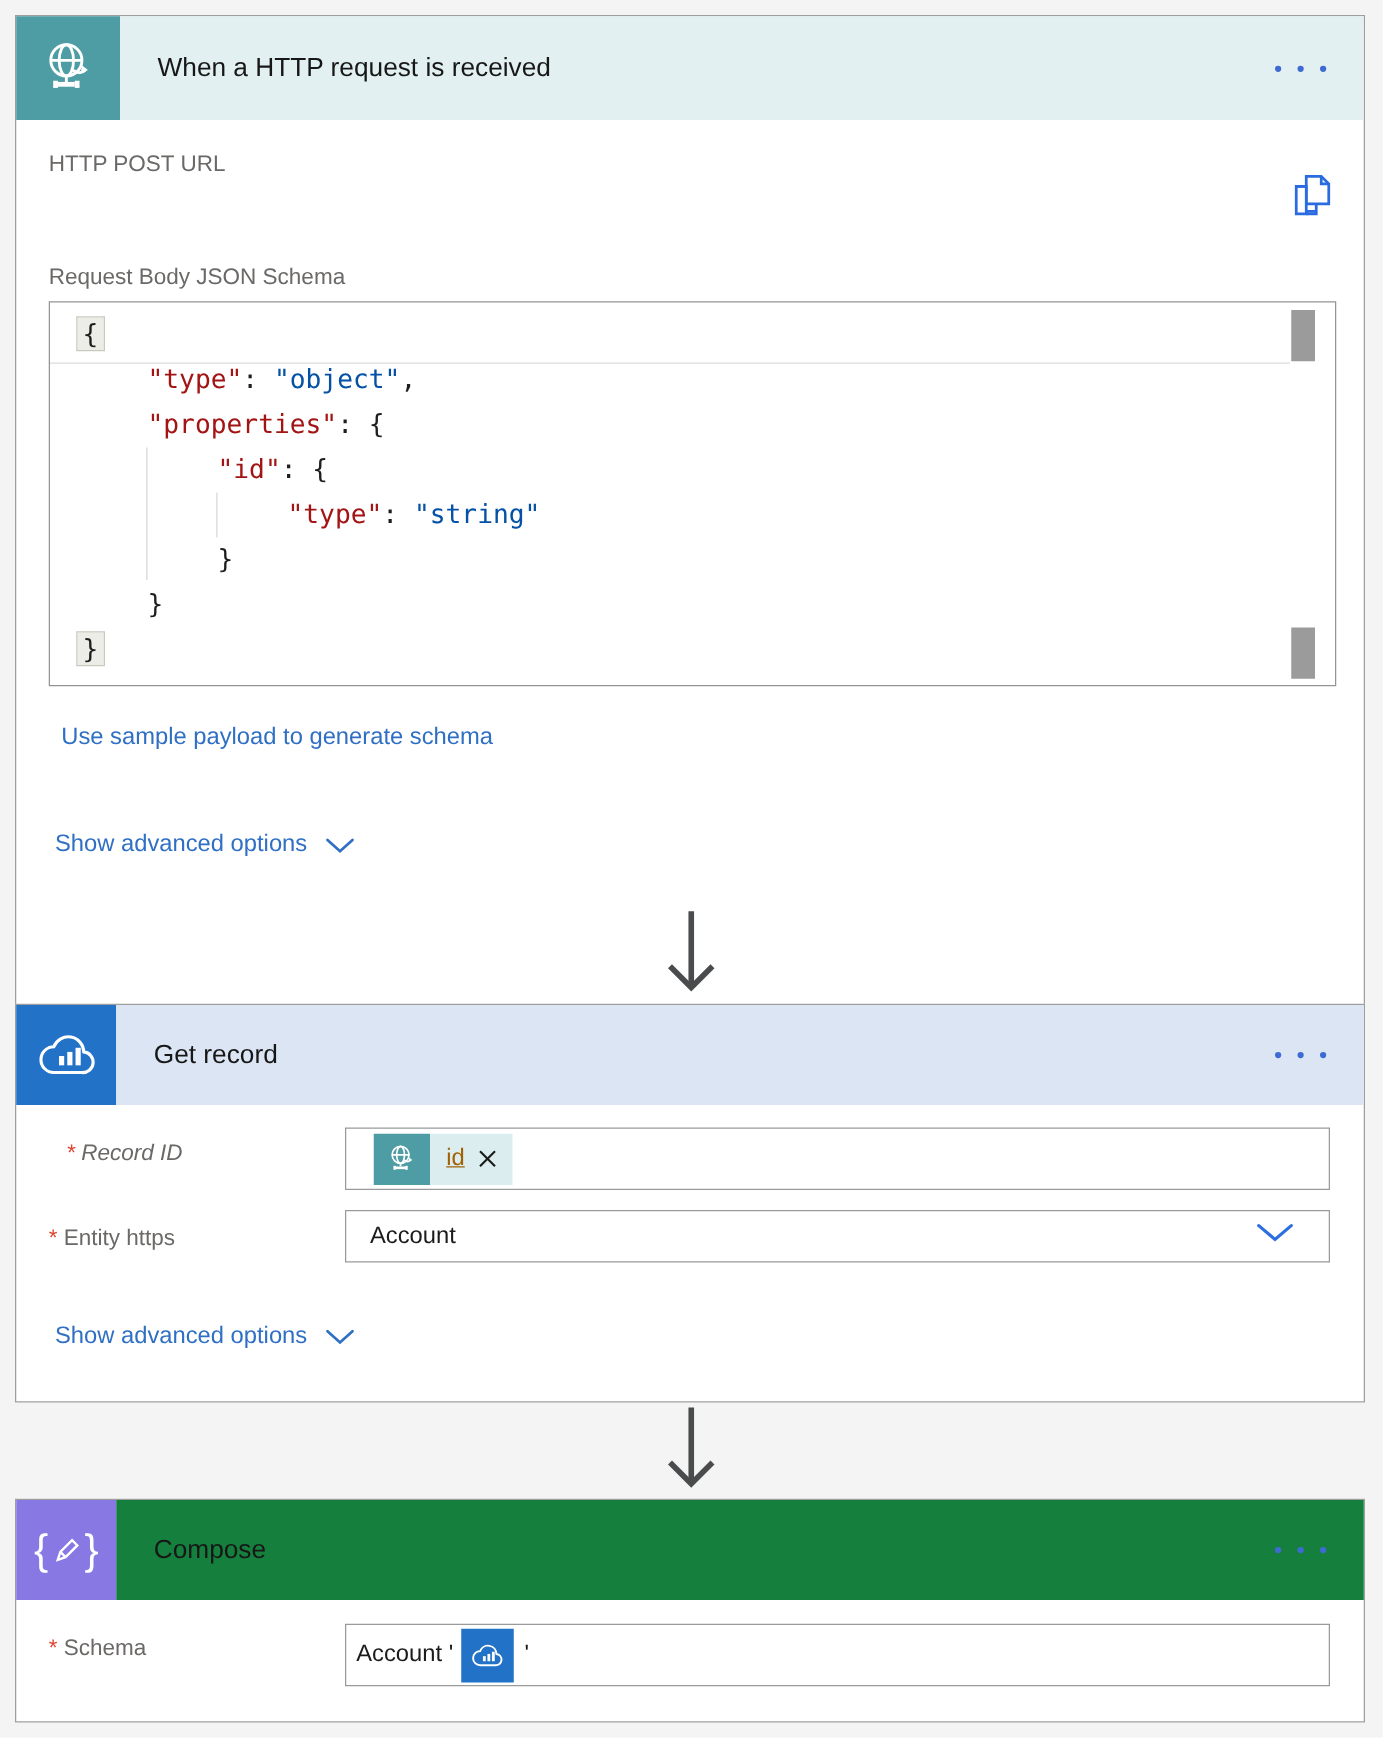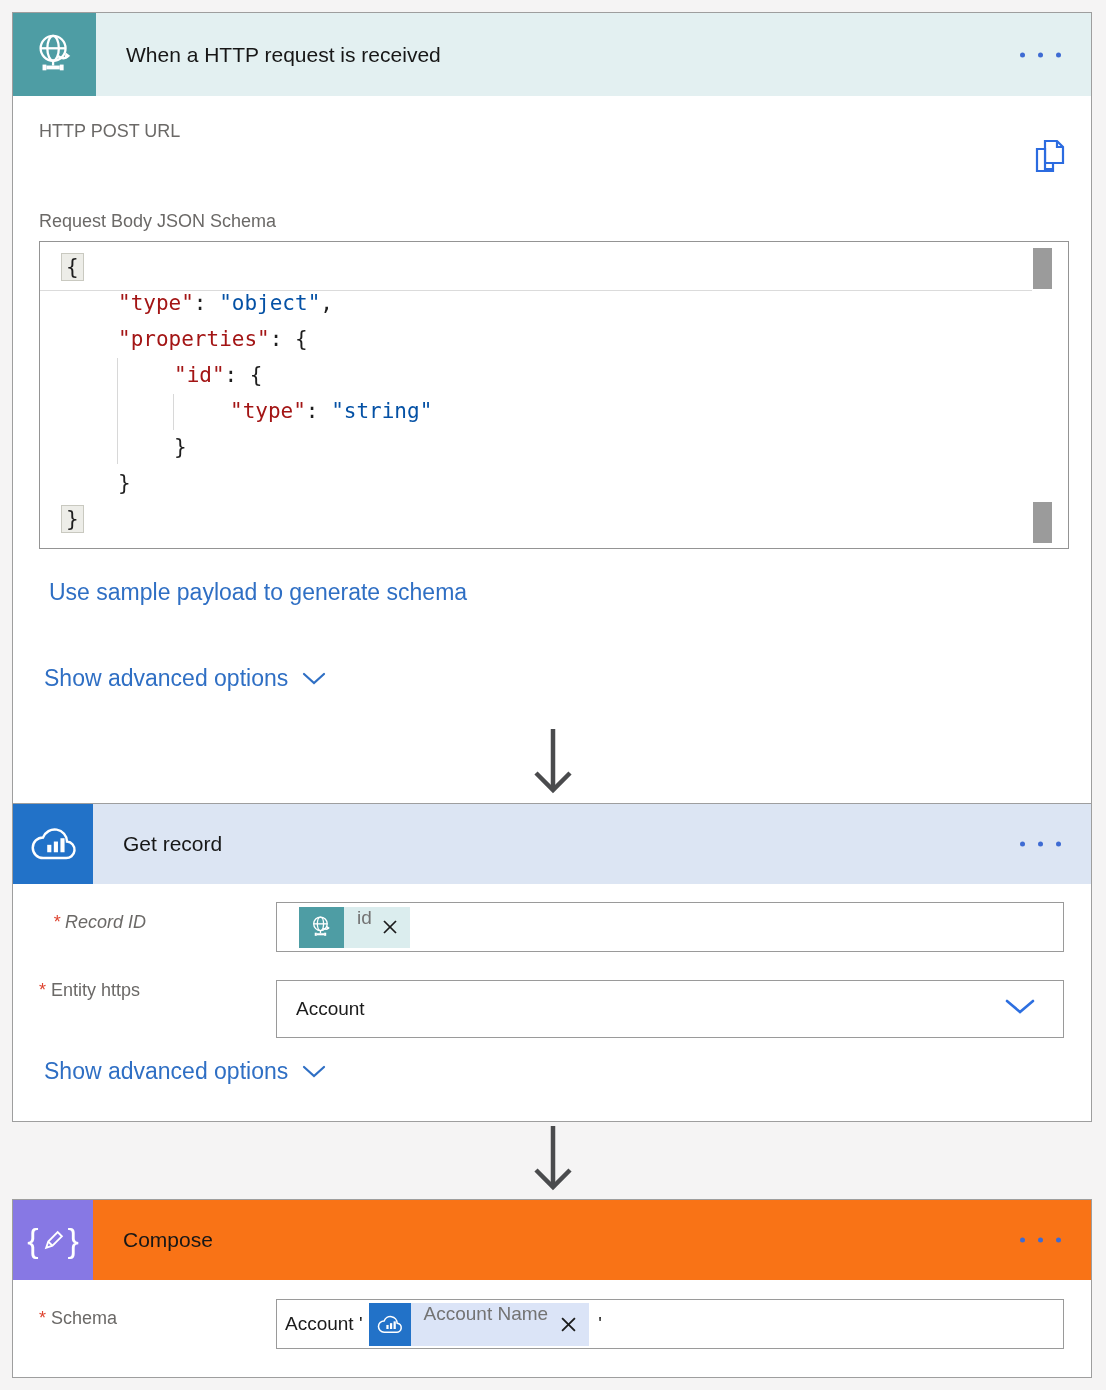--- a/index.html
+++ b/index.html
@@ -33,32 +33,32 @@
                   font-size:21px; line-height:36px; color:#1E1E1E; cursor:text; }
   .code-line { white-space:pre; }
   .tok-key { color:#A31515; }
   .tok-str { color:#0451A5; }
   .tok-punct { color:#1E1E1E; }
   .tok-hl { background:#EDEDE8; outline:1px solid #C9C9C0; padding:1px 4px; }
   .line1-rule { position:absolute; left:0; top:48px; right:36px; height:1px; background:#DBDBDB; }
   .indent-guide { position:absolute; width:1px; background:#D8D8D8; }
   .vscroll-thumb { position:absolute; right:16px; width:19px; height:41px; background:#9B9B9B; cursor:grab; }
 
-  .link { position:absolute; font-size:23px; color:#2F6FC4; cursor:pointer; display:flex;
+  .link { position:absolute; font-size:19px; color:#2F6FC4; cursor:pointer; display:flex;
           align-items:center; gap:14px; background:none; border:none; font-family:inherit; }
 
   
   .connector { position:absolute; left:531px; width:44px; height:72px; }
 
   
   .param-input { position:absolute; left:263px; background:#FFFFFF; border:1px solid #9A9A9A;
                  display:flex; align-items:center; cursor:text; }
   .token { display:inline-flex; align-items:stretch; height:41px; cursor:pointer; flex:0 0 auto; }
   .token-icon { display:flex; align-items:center; justify-content:center; }
-  .token-text { display:flex; gap:11px; padding:0 13px; font-size:19px; color:#737373; white-space:nowrap; }
+  .token-text { display:flex; align-items:center; gap:11px; padding:0 13px; font-size:19px; color:#a16207; white-space:nowrap;text-decoration:underline; }
   .x-btn { display:flex; align-items:center; cursor:pointer; }
 
   .select-box { position:absolute; left:263px; background:#FFFFFF; border:1px solid #9A9A9A;
                 display:flex; align-items:center; cursor:pointer; }
   .select-value { font-size:19px; color:#1B1B1B; padding-left:19px; }
   .select-chevron { position:absolute; right:28px; top:50%; transform:translateY(-50%); }
 
   .inputs-text { font-size:19px; color:#1B1B1B; white-space:pre; }
 </style>
 </head>
@@ -186,21 +186,21 @@
                 <line x1="13" y1="1" x2="1" y2="13"></line>
             </svg>
           </span>
         </div>
       </div>
     </div>
 
     <div class="field-label" style="left:26px; top:176px;">
       <span class="req">*</span><span>Entity https</span>
     </div>
-    <div class="select-box" style="top:176px; width:788px; height:58px;">
+    <div class="select-box" style="top:164px; width:788px; height:42px;">
       <span class="select-value">Account</span>
       <span class="select-chevron">
         <svg width="30" height="16" viewBox="0 0 30 16" fill="none" stroke="#2D6FE0" stroke-width="2.6" stroke-linecap="round">
           <polyline points="2,2 15,13 28,2"></polyline>
         </svg>
       </span>
     </div>
 
     <button class="link" style="left:31px; top:254px;">
       <span>Show advanced options</span>
@@ -220,21 +220,21 @@
   <div class="card" style="top:1199px; height:179px;">
     <div class="card-header" style="height:80px;">
       <div class="icon-tile" style="width:80px; background:#8778E4; color:#FFFFFF;">
         <span style="font-size:34px; font-weight:400; margin-right:3px;">{</span>
         <svg width="23" height="23" viewBox="0 0 22 22" fill="none" stroke="#FFFFFF" stroke-width="1.8">
           <path d="M4 18 L6 12 L15 3 L19 7 L10 16 Z"></path>
           <line x1="6" y1="12" x2="10" y2="16"></line>
         </svg>
         <span style="font-size:34px; font-weight:400; margin-left:3px;">}</span>
       </div>
-      <div class="header-bar" style="background:#f97316;">
+      <div class="header-bar" style="background:#15803d;">
         <div class="card-title">Compose</div>
         <div class="dots" title="Menu">
           <span></span>
             <span></span>
             <span></span>
         </div>
       </div>
     </div>
 
     <div class="field-label" style="left:26px; top:108px;">
@@ -244,27 +244,18 @@
       <span class="inputs-text">Account '</span>
       <div class="token" style="height:43px; margin-left:6px;">
         <div class="token-icon" style="width:42px; background:#2272C8;">
           <svg width="27" height="21" viewBox="0 0 60 46" fill="none" stroke="#FFFFFF" stroke-width="3.4">
             <path d="M18 40 H 45 A 10 10 0 0 0 47 20 A 15 15 0 0 0 18 15 A 12 12 0 0 0 18 40 Z"></path>
             <rect x="23" y="24" width="5" height="9" fill="#FFFFFF" stroke="none"></rect>
             <rect x="31" y="20" width="5" height="13" fill="#FFFFFF" stroke="none"></rect>
             <rect x="39" y="16" width="5" height="17" fill="#FFFFFF" stroke="none"></rect>
           </svg>
         </div>
-        <div class="token-text" style="background:#DBE4F7; gap:13px;">
-          <span>Account Name</span>
-          <span class="x-btn">
-            <svg width="15" height="15" viewBox="0 0 14 14" stroke="#1B1B1B" stroke-width="1.7">
-              <line x1="1" y1="1" x2="13" y2="13"></line>
-                <line x1="13" y1="1" x2="1" y2="13"></line>
-            </svg>
-          </span>
-        </div>
       </div>
       <span class="inputs-text" style="margin-left:9px;">'</span>
     </div>
   </div>
 
 </div>
 
 </body></html>

